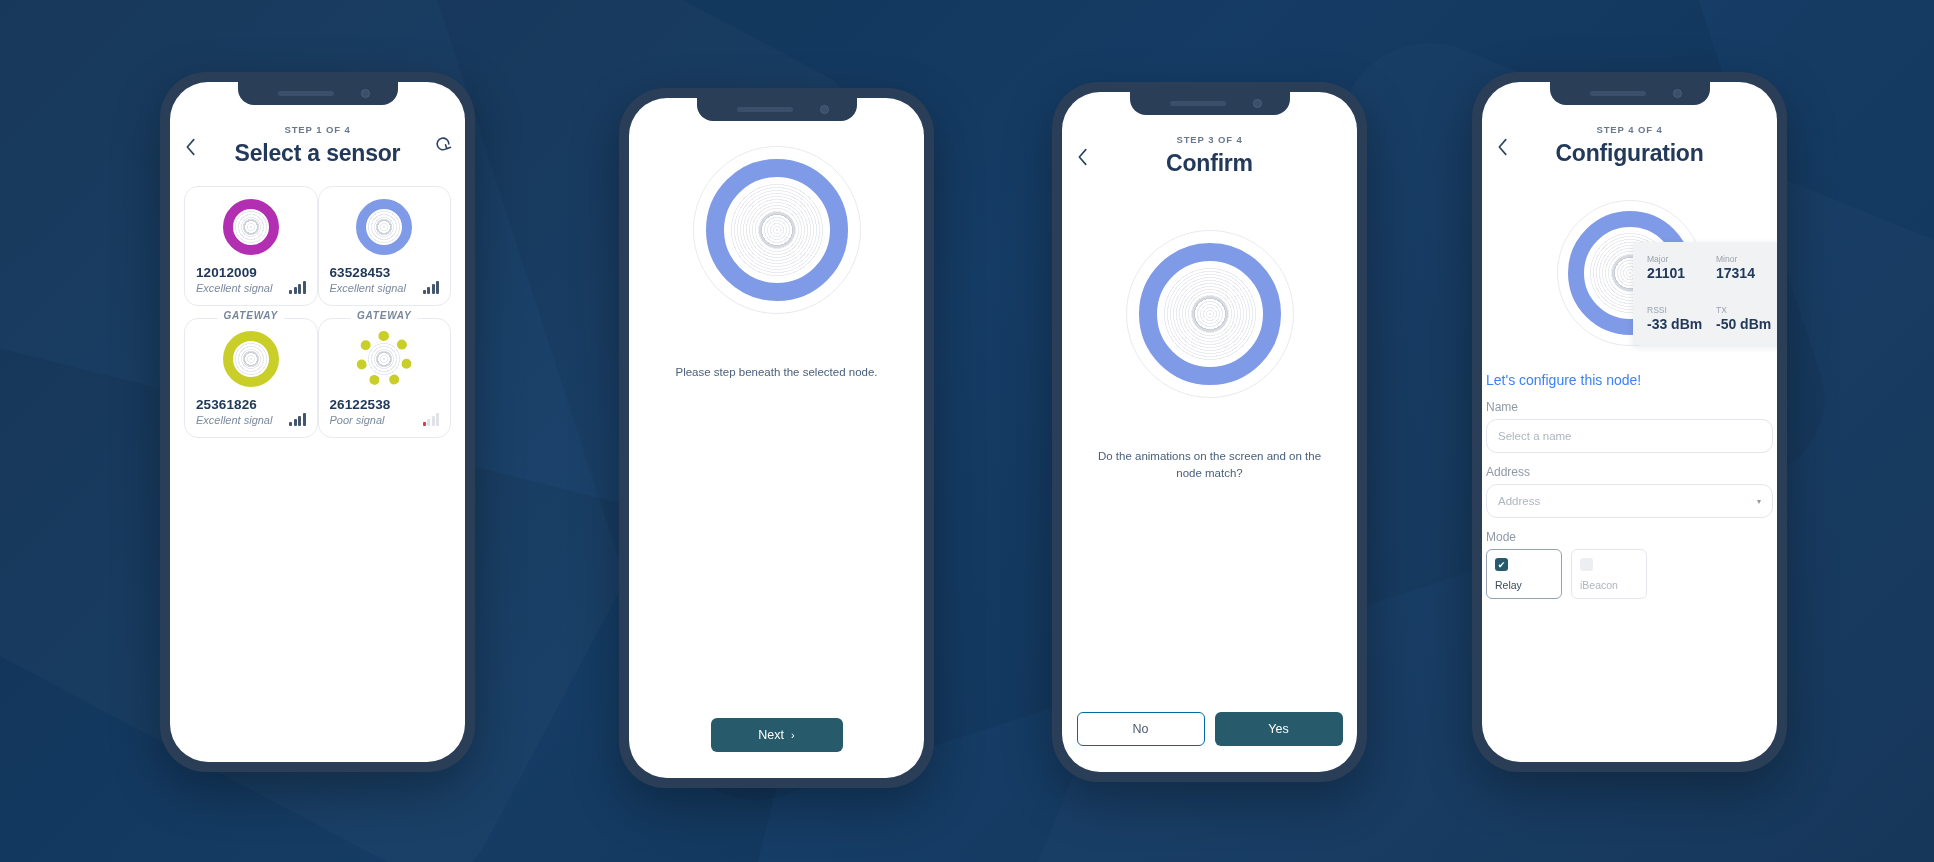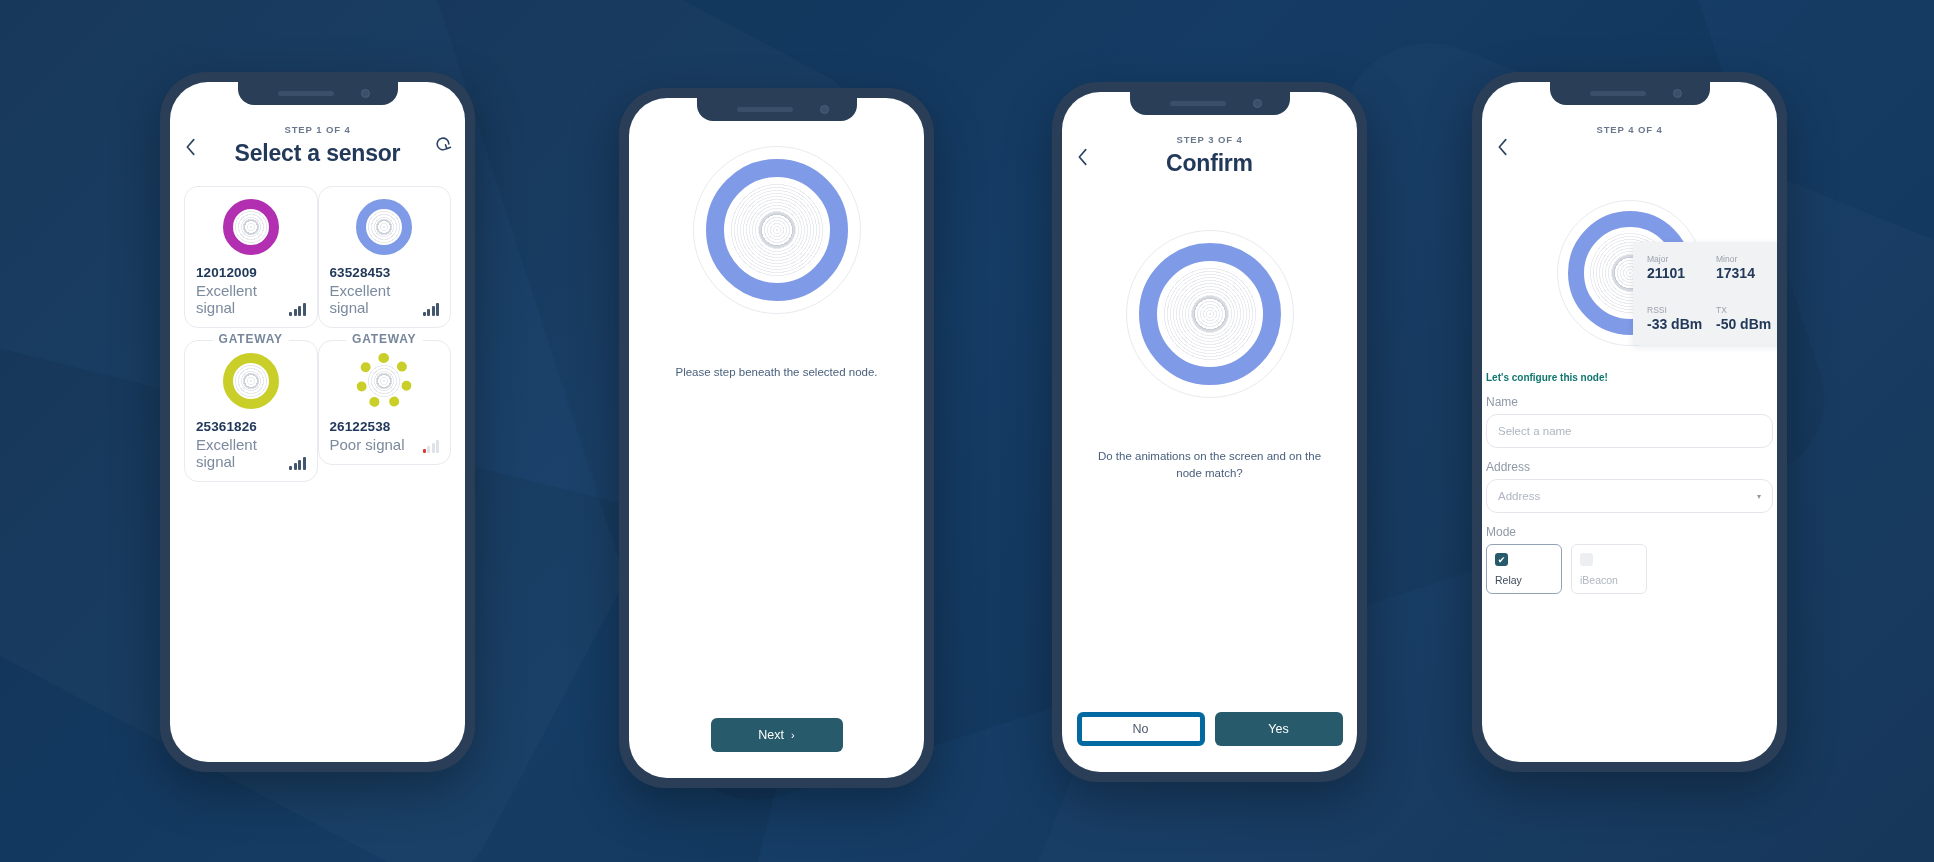--- a/index.html
+++ b/index.html
@@ -158,25 +158,26 @@
     gap: 12px 0;
     padding: 14px 14px 0 14px;
   }
   .card-wrap { position: relative; }
   .gw-tag {
     position: absolute;
     top: -8px; left: 50%;
     transform: translateX(-50%);
     background: #fff;
     padding: 0 6px;
-    font-size: 12px;
+    font-size: 10px;
     letter-spacing: 0.8px;
     font-weight: bold;
     color: #77879b;
     z-index: 2;
+    font-style: italic;
   }
   .sensor-card {
     border: 1px solid #e7eaee;
     border-radius: 14px;
     padding: 12px 11px 11px;
     background: #fff;
     cursor: pointer;
   }
   .ring-holder {
     display: flex;
@@ -217,22 +218,23 @@
     color: #22395a;
     letter-spacing: 0.1px;
   }
   .card-row {
     display: flex;
     align-items: flex-end;
     justify-content: space-between;
     margin-top: 2px;
   }
   .card-sig {
-    font-size: 15px;
+    font-size: 11px;
     color: #7b8a9d;
+    font-style: italic;
   }
   .bars {
     display: flex;
     align-items: flex-end;
     gap: 1.5px;
     height: 12px;
   }
   .bars i { display: block; width: 3px; border-radius: 1px; }
   .bars i:nth-child(1) { height: 4px; }
   .bars i:nth-child(2) { height: 7px; }
@@ -305,21 +307,21 @@
     cursor: pointer;
     border: 1px solid transparent;
   }
   .btn-primary {
     background: #275b6b;
     color: #ffffff;
   }
   .btn-outline {
     background: #ffffff;
     color: #4b5a6b;
-    border: 5px solid #0369a1;
+    border: 1px solid #0369a1;
   }
   .btn-next { width: 132px; }
   .btn-half { width: 128px; }
   .btn-full { width: 100%; }
   .btn .chev { font-size: 11px; }
 
   
   .cfg-stage {
     position: relative;
     display: flex;
@@ -341,23 +343,23 @@
     box-shadow: 0 2px 7px rgba(20,40,70,0.10);
     display: grid;
     grid-template-columns: 1fr 1fr;
     gap: 24px 6px;
     z-index: 4;
   }
   .tt-k { font-size: 8.5px; color: #9aa3ae; }
   .tt-v { font-size: 14px; font-weight: bold; color: #22395a; margin-top: 1px; }
 
   .cfg-lead {
-    font-size: 10px;
-    font-weight: bold;
-    color: #0f766e;
+    font-size: 14px;
+    font-weight: normal;
+    color: #3b82f6;
     padding: 26px 4px 0;
   }
   .field { padding: 12px 4px 0; }
   .field-label { font-size: 12px; color: #8f99a6; margin-bottom: 5px; }
   .field-box {
     position: relative;
     height: 34px;
     border: 1px solid #e3e7ec;
     border-radius: 11px;
     display: flex;
@@ -601,20 +603,21 @@
         <div class="cam"></div>
       </div>
       <div class="screen">
         <div class="hdr">
           <div class="back-arrow">
             <svg viewBox="0 0 24 24" fill="none" stroke="currentColor" stroke-width="1.8" stroke-linecap="round" stroke-linejoin="round" width="22" height="22">
               <polyline points="15 4 8 12 15 20"></polyline>
             </svg>
           </div>
           <div class="step-label">STEP 4 OF 4</div>
+          <div class="screen-title">Configuration</div>
         </div>
 
         <div class="cfg-stage">
           <div class="big-ring cfg-ring">
             <div class="band2"></div>
             <div class="core2"></div>
           </div>
           <div class="tooltip">
             <div>
               <div class="tt-k">Major</div>

